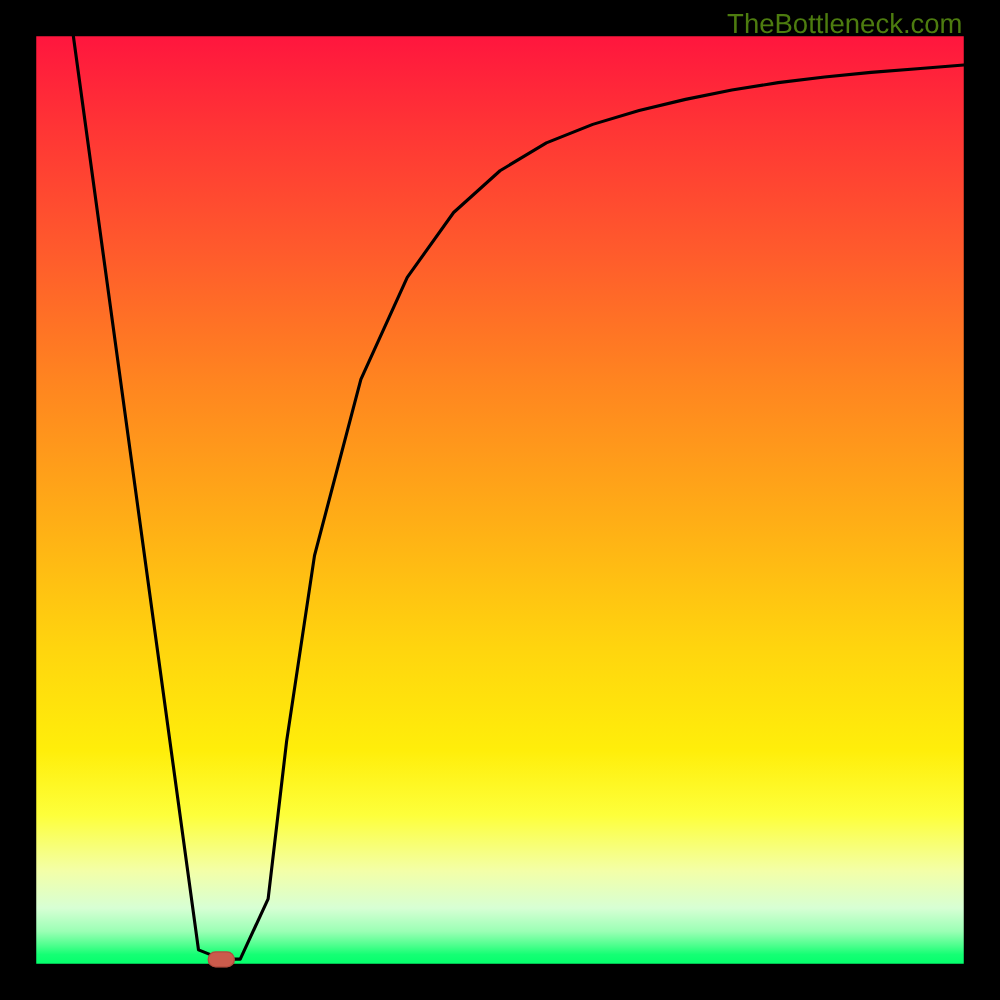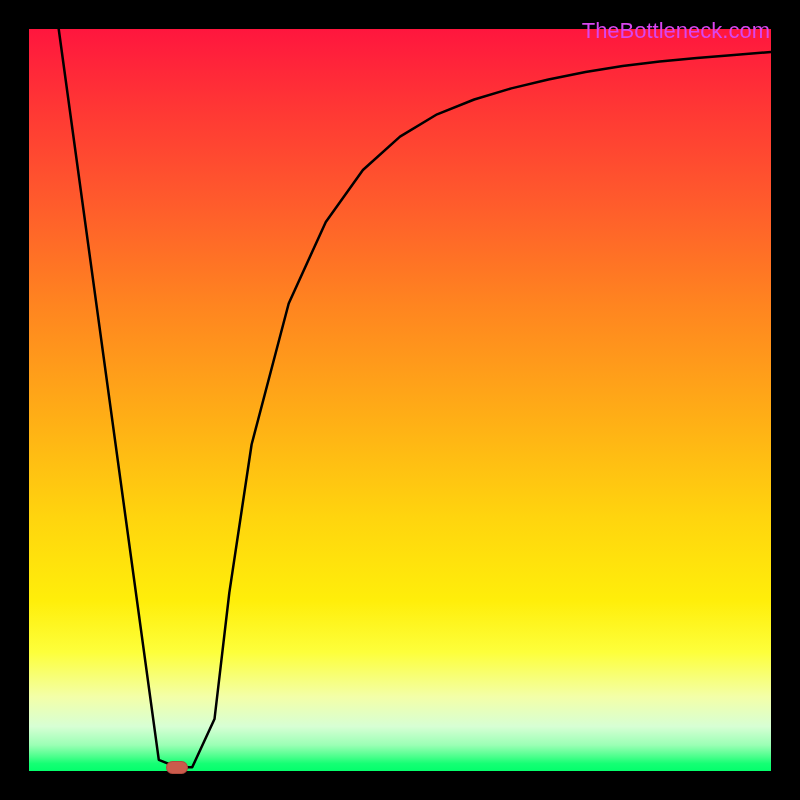--- a/index.html
+++ b/index.html
@@ -14,21 +14,21 @@
     #ffd50e 66%,
     #ffee0a 77%,
     #fdff3b 84%,
     #f3ffa8 90%,
     #d7ffd4 94%,
     #9bffb5 96.5%,
     #4eff8e 98%,
     #15ff74 99%,
     #04ff6c 100%);
 }
-.watermark{position:absolute;top:18px;right:30px;color:#d946ef;font:22px Arial,Helvetica,sans-serif;letter-spacing:0;user-select:none}
+.watermark{position:absolute;top:6px;right:30px;color:#4d7c0f;font:22px Arial,Helvetica,sans-serif;letter-spacing:0;user-select:none}
 .marker{position:absolute;width:22px;height:13px;border-radius:7px;background:#cb5b4c;box-shadow:0 0 0 1px rgba(120,40,30,.3) inset}
 svg.curve{position:absolute;left:29px;top:29px;width:742px;height:742px;overflow:visible}
 </style>
 </head>
 <body>
 
 <div class="frame">
   <div class="plot"></div>
   <div class="watermark">TheBottleneck.com</div>
 

